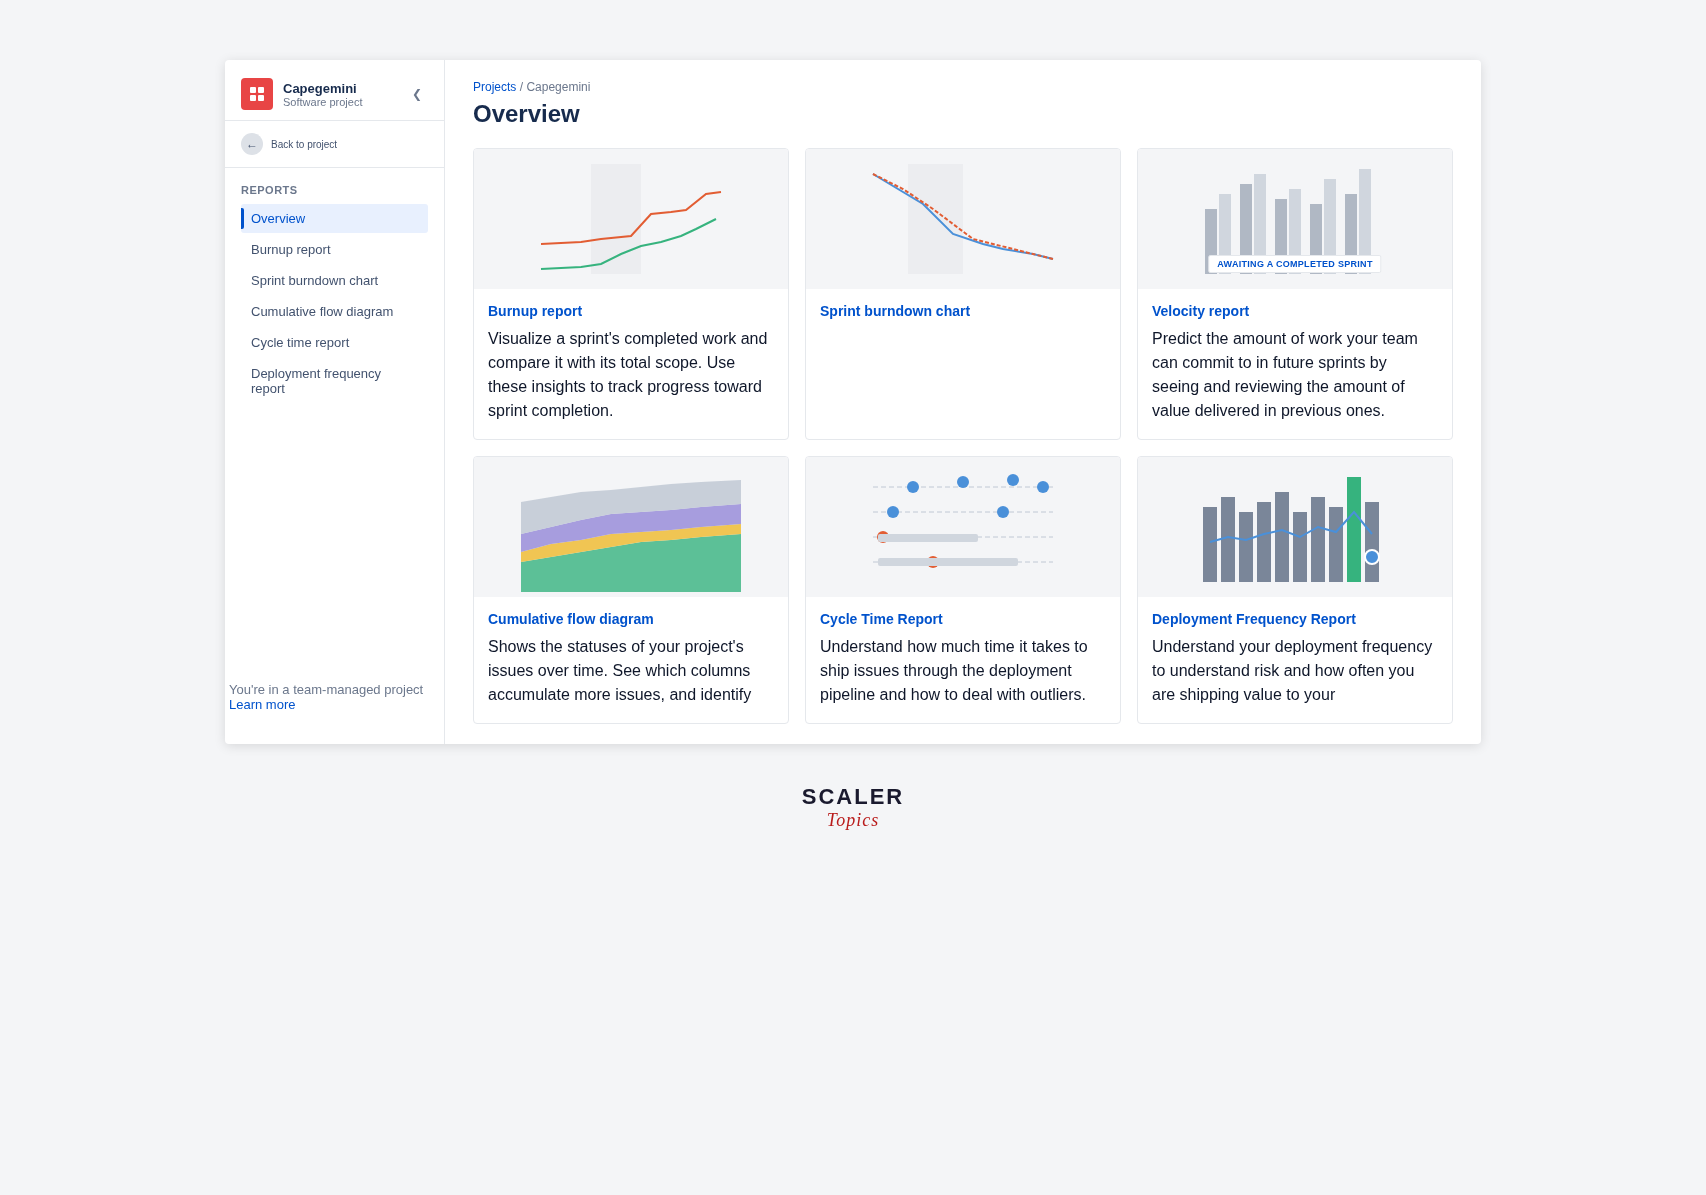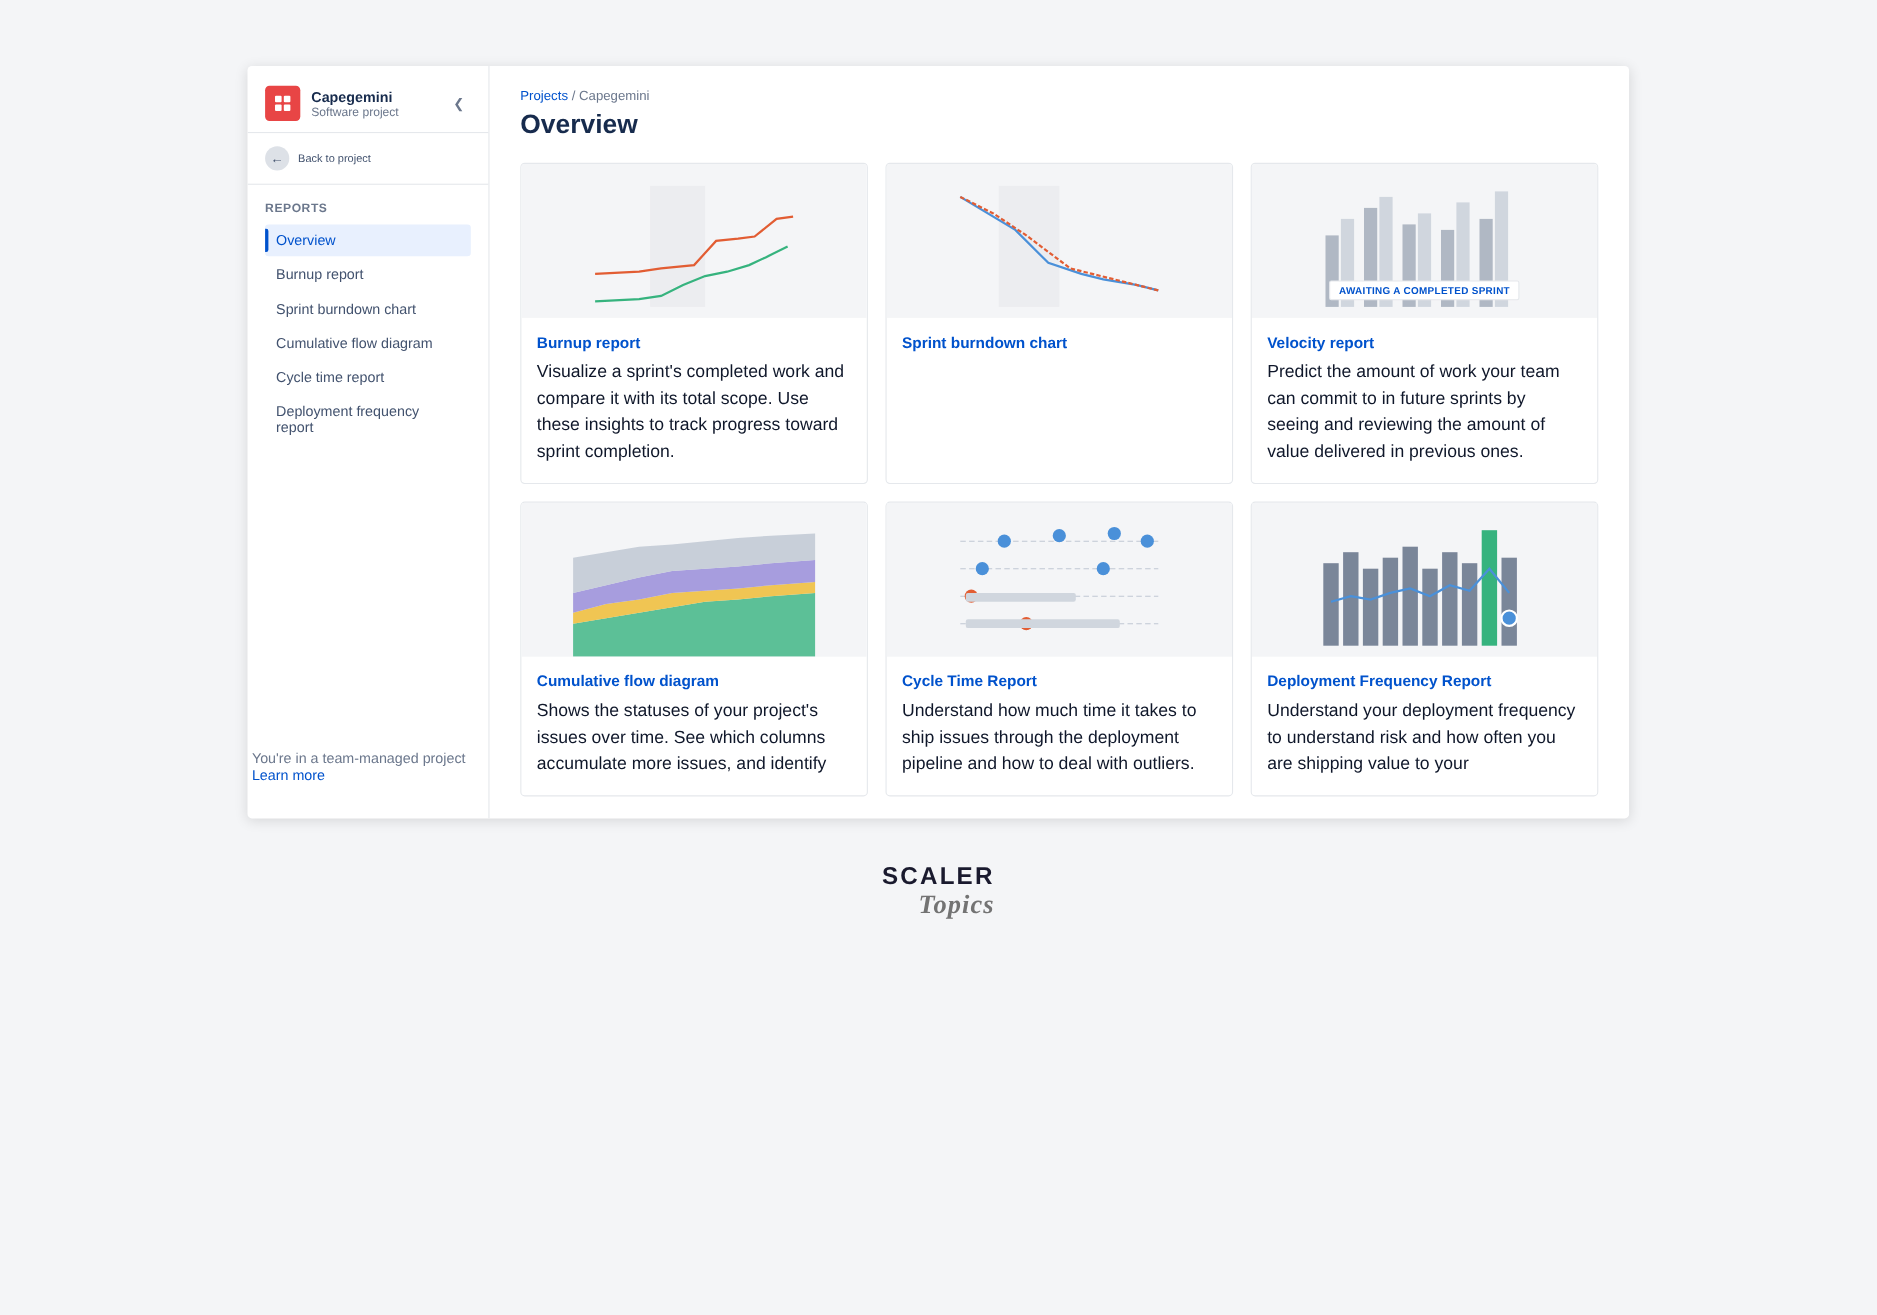--- a/index.html
+++ b/index.html
@@ -169,21 +169,21 @@
       border: 1px solid #e5e8ec;
       border-radius: 4px;
       overflow: hidden;
       cursor: pointer;
       transition: box-shadow 0.15s;
     }
     .card-image {
       height: 140px;
       background: #f4f5f7;
       display: flex;
-      align-items: flex-end;
+      align-items: center;
       justify-content: center;
       overflow: hidden;
       position: relative;
     }
     .card-body {
       padding: 14px 14px 16px 14px;
     }
     .card-title {
       font-size: 14px;
       font-weight: 700;
@@ -205,33 +205,33 @@
     .velocity-svg { width: 100%; height: 130px; }
     
     .cumflow-svg { width: 100%; height: 130px; }
     
     .cycletime-svg { width: 100%; height: 130px; }
     
     .deploy-svg { width: 100%; height: 130px; }
 
     
     .branding {
-      text-align: right;
+      text-align: center;
       margin-top: 40px;
       font-size: 22px;
       font-weight: 700;
       color: #1a1a2e;
       letter-spacing: 1px;
     }
     .branding-script {
       font-family: 'Georgia', cursive;
-      color: #737373;
-      font-size: 24px;
+      color: #b91c1c;
+      font-size: 18px;
       font-style: italic;
-      font-weight: 700;
+      font-weight: 400;
     }
     .awaiting-badge {
       position: absolute;
       bottom: 16px;
       left: 50%;
       transform: translateX(-50%);
       background: #fff;
       border: 1px solid #e5e8ec;
       color: #0052cc;
       font-size: 9px;

